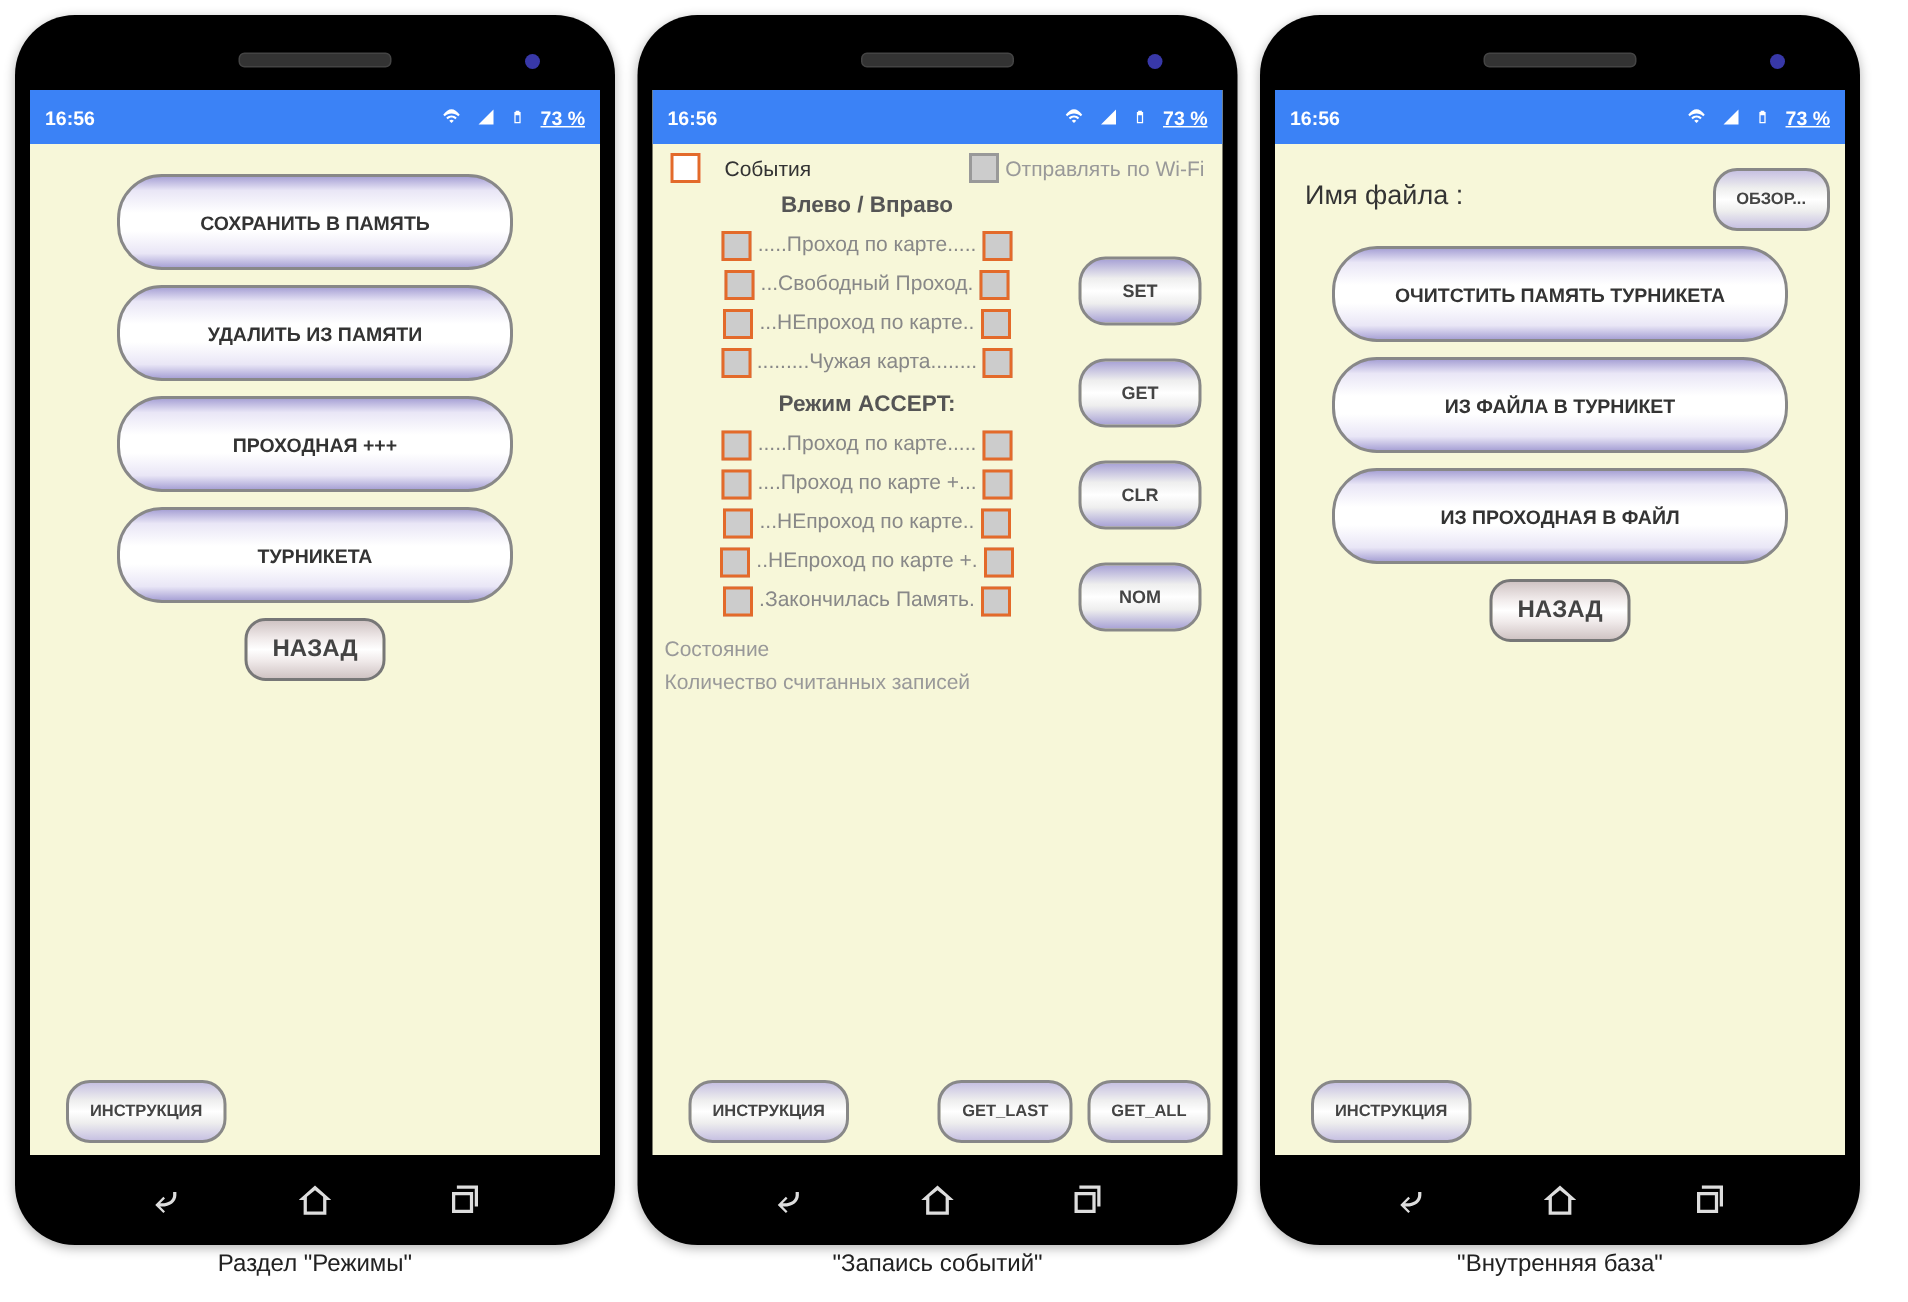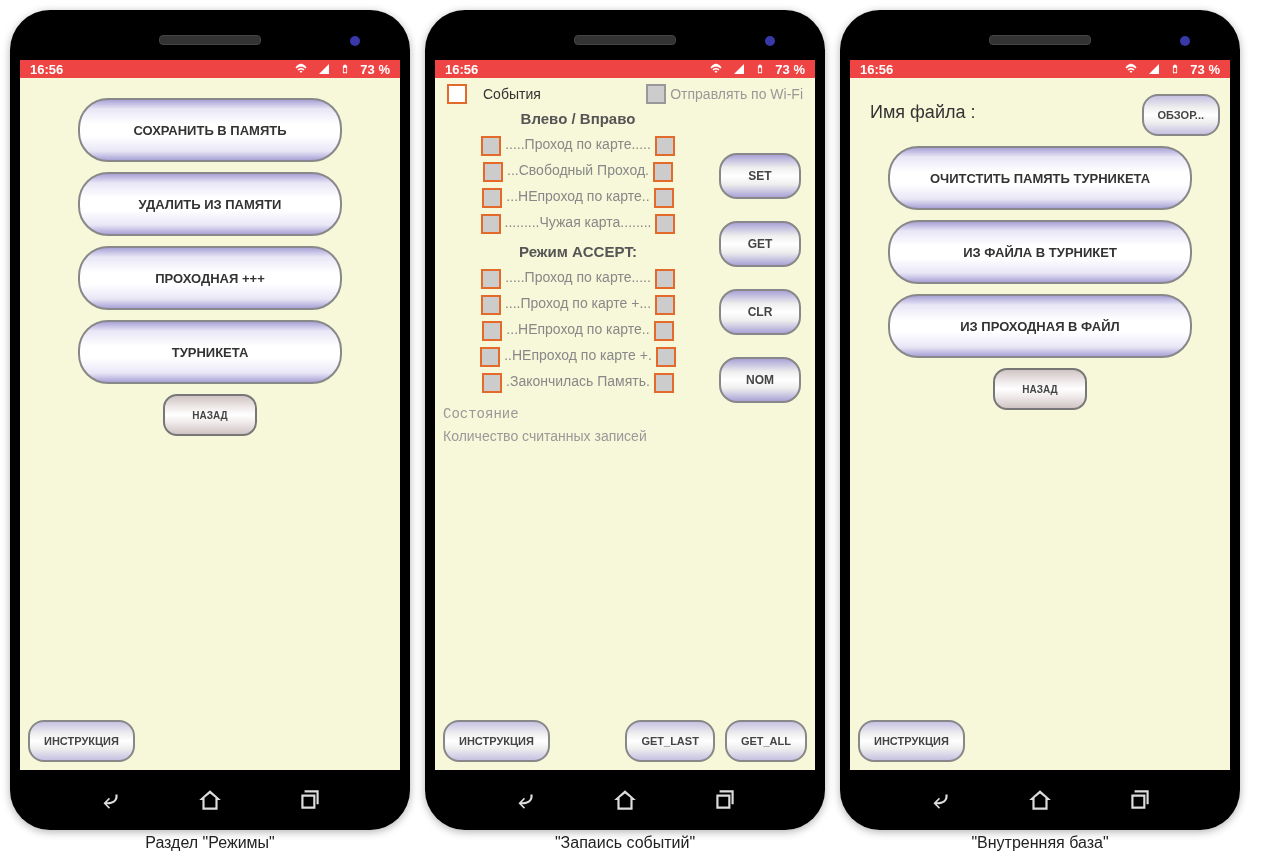--- a/index.html
+++ b/index.html
@@ -54,31 +54,31 @@
     width: 380px;
     height: 710px;
     background: #f7f7d9;
     margin: 0 auto;
     display: flex;
     flex-direction: column;
     position: relative;
     overflow: hidden;
   }
   .status-bar {
-    height: 18px;
-    background: #ef4444;
+    height: 36px;
+    background: #3b82f6;
     color: #fff;
     display: flex;
     align-items: center;
     justify-content: space-between;
     padding: 0 10px;
     font-size: 13px;
     font-weight: bold;
   }
-  .status-icons { display:flex; align-items:center; gap:10px; }
+  .status-icons { display:flex; align-items:center; gap:10px;text-decoration:underline; }
   .status-icons svg { fill:#fff; }
   .app-body {
     flex: 1;
     padding: 10px;
     position: relative;
     box-sizing: border-box;
   }
   .big-btn {
     display:flex; align-items:center; justify-content:center;
     height: 60px;
@@ -118,28 +118,28 @@
   }
   .back-btn {
     display:flex; align-items:center; justify-content:center;
     height: 38px;
     width: 90px;
     margin: 10px auto;
     border-radius: 14px;
     border: 2px solid #777;
     background: linear-gradient(#d0c4c4,#f0eaea 30%,#fff 50%,#f0eaea 70%,#d0c4c4);
     font-weight: bold;
-    font-size: 10px;
+    font-size: 16px;
     color: #444;
     cursor: pointer;
   }
   .bottom-bar {
     position: absolute;
     bottom: 8px;
-    left: 8px; right: 8px;
+    left: 24px; right: 8px;
     display:flex;
     gap: 8px;
     align-items:center;
   }
   .list-row {
     display:flex; gap:4px;
     font-size: 14px;
     color: #888;
     padding: 3px 0;
     justify-content: center;
@@ -316,21 +316,21 @@
                 <span class="cb"></span>
                 <span>..НЕпроход по карте +.</span>
                 <span class="cb"></span>
               </div>
           <div class="list-row">
                 <span class="cb"></span>
                 <span>.Закончилась Память.</span>
                 <span class="cb"></span>
               </div>
 
-          <div class="grey-label" style="margin-top:10px;font-family:Liberation Mono, monospace;">Состояние</div>
+          <div class="grey-label" style="margin-top:10px;">Состояние</div>
           <div class="grey-label" style="margin-top:6px;">Количество считанных записей</div>
         </div>
       </div>
 
       <div class="side-btns">
         <div class="medium-btn">SET</div>
         <div class="medium-btn">GET</div>
         <div class="medium-btn">CLR</div>
         <div class="medium-btn">NOM</div>
       </div>

